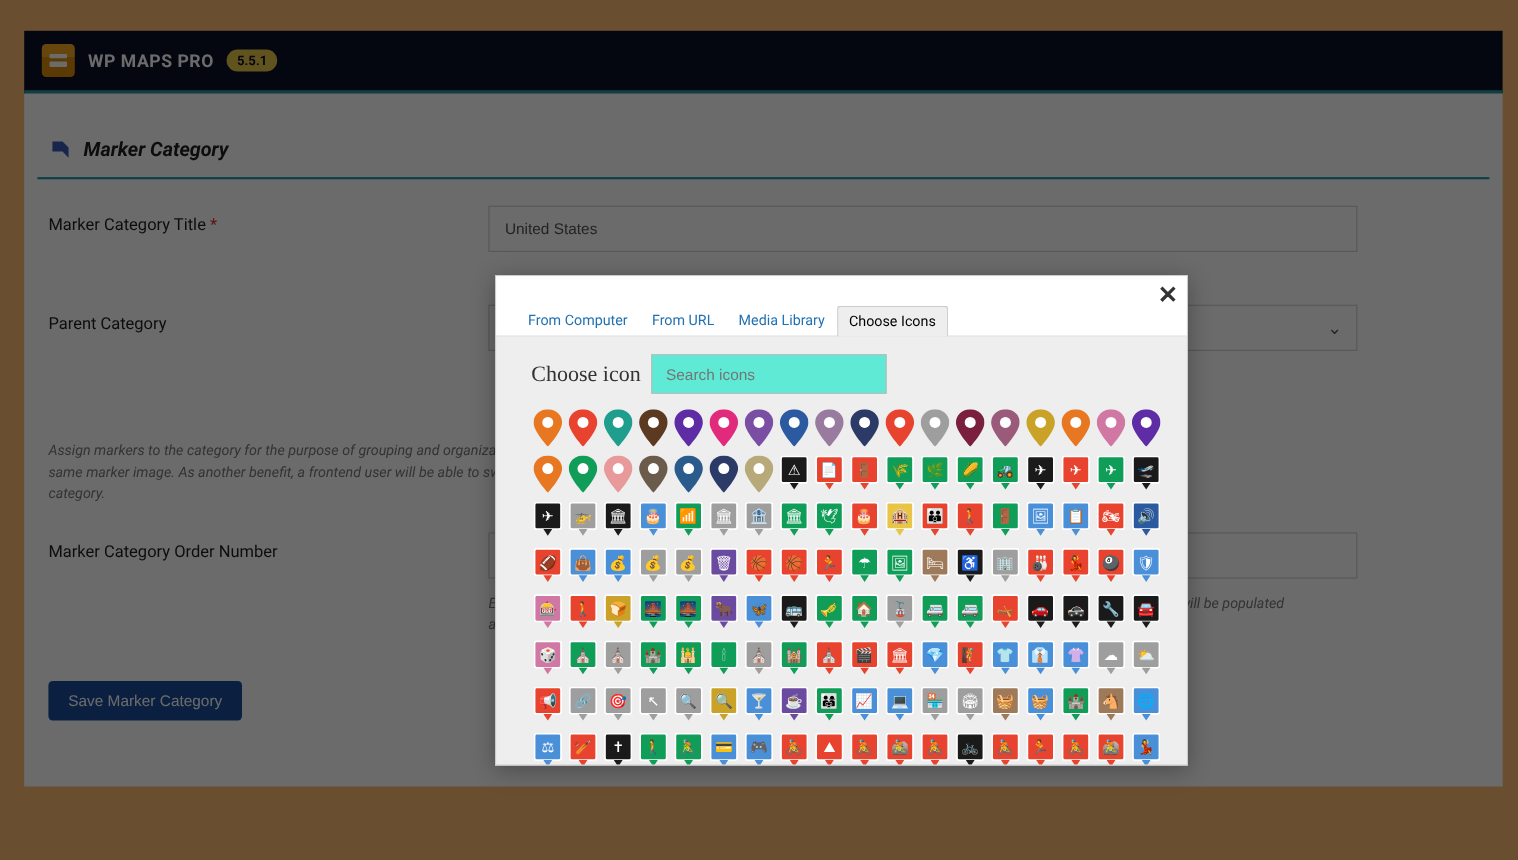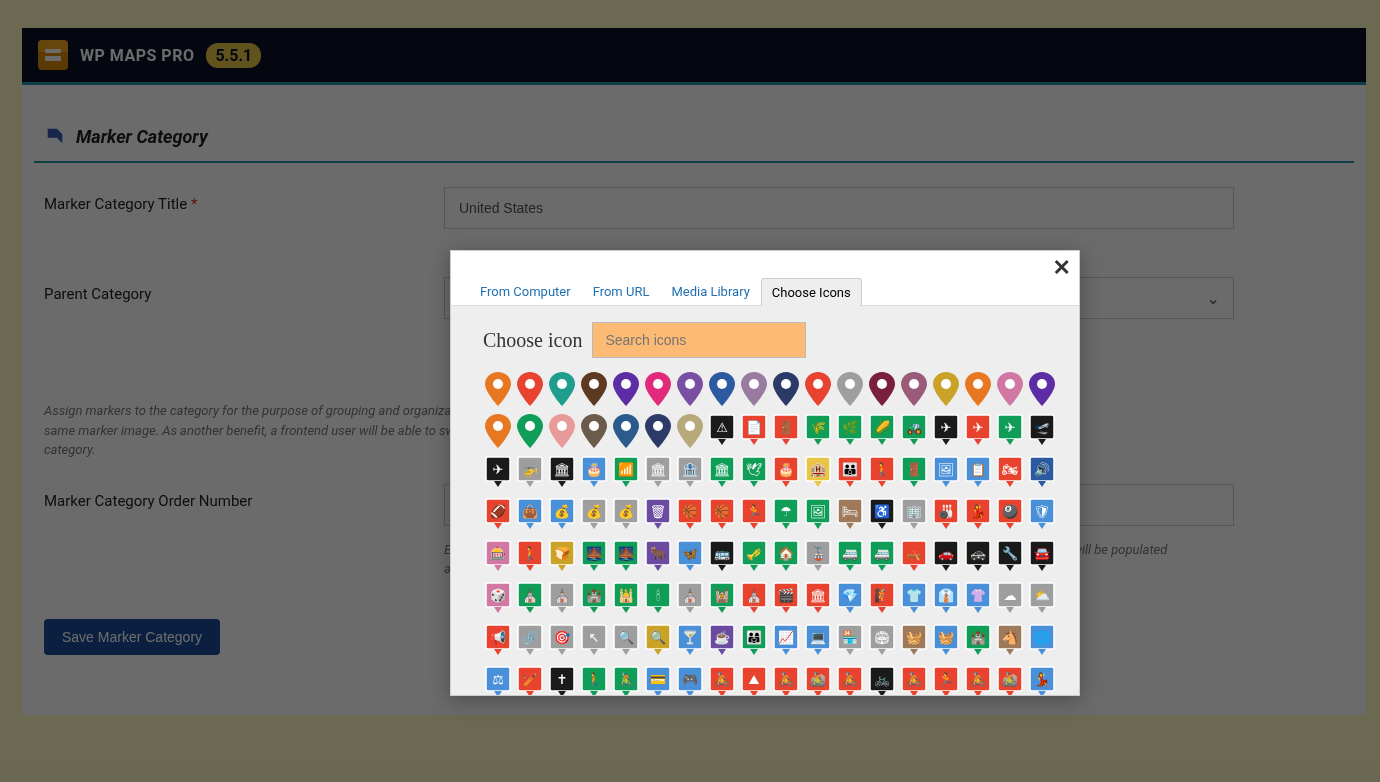--- a/index.html
+++ b/index.html
@@ -8,21 +8,21 @@
   background: #1f2022;
   width: 1380px;
   height: 782px;
   overflow: hidden;
   position: relative;
 }
 .page-wrap {
   position: absolute;
   top: 0; left: 0; right: 0; bottom: 0;
   padding: 28px 14px 0 22px;
-  background: #fef9c3;
+  background: #fdba74;
 }
 .dark-header {
   background: #0a1028;
   border-bottom: 3px solid #2199a6;
   padding: 12px 16px;
   display: flex;
   align-items: center;
   gap: 12px;
 }
 .logo-box {
@@ -33,21 +33,21 @@
 }
 .app-title {
   color: #fff;
   font-weight: 700;
   font-size: 16px;
   letter-spacing: 0.5px;
 }
 .version-badge {
   background: #e8c547;
   color: #0a1028;
-  font-size: 16px;
+  font-size: 12px;
   font-weight: 700;
   padding: 3px 9px;
   border-radius: 12px;
 }
 .content-area {
   background: #fff;
   padding: 26px 12px 60px 12px;
   margin-top: 0;
 }
 .panel {
@@ -182,21 +182,21 @@
 .choose-label {
   font-size: 20px;
   color: #333;
   font-family: Georgia, serif;
 }
 .search-input {
   border: 1px solid #bbb;
   padding: 9px 12px;
   font-size: 14px;
   width: 214px;
-  background: #fdba74;
+  background: #5eead4;
 }
 .icon-grid {
   display: grid;
   grid-template-columns: repeat(18, 30px);
   gap: 6px 2px;
 }
 .marker-icon {
   width: 30px;
   height: 36px;
   display: flex;

